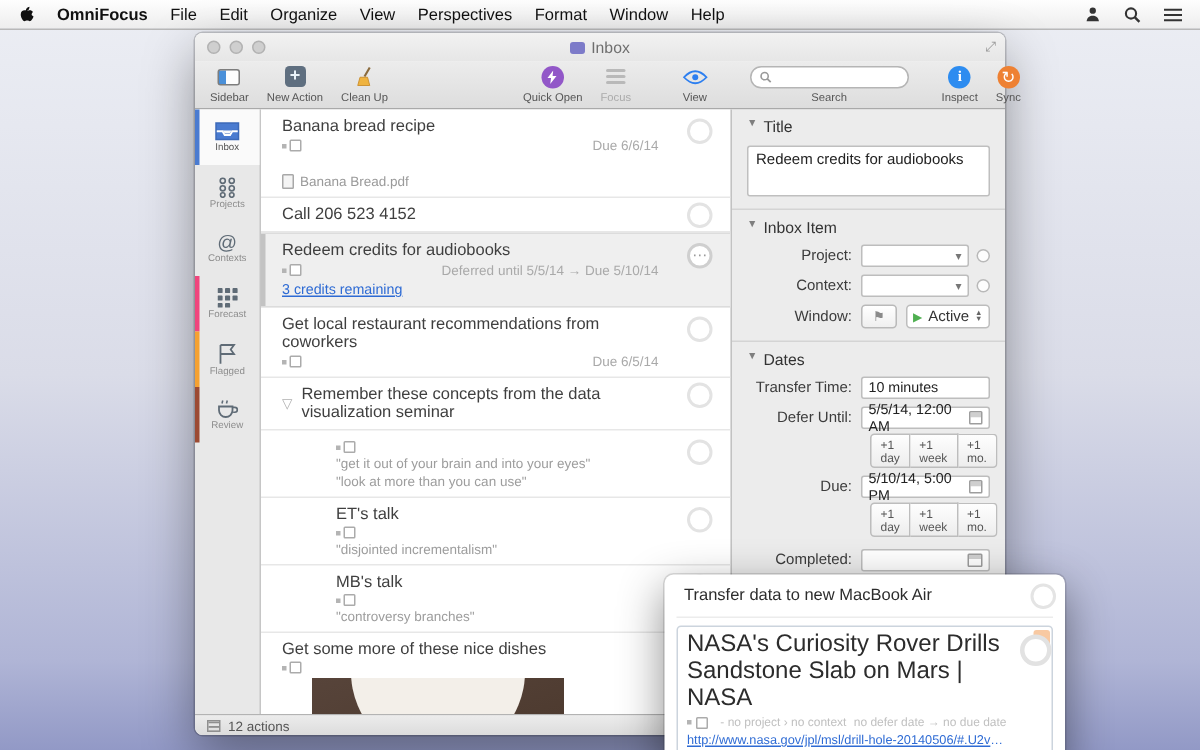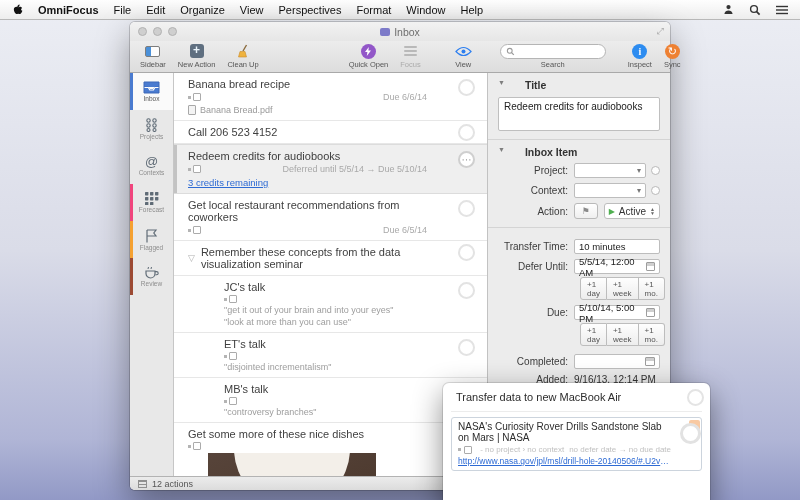--- a/index.html
+++ b/index.html
@@ -44,44 +44,44 @@
   .content{flex:1;display:flex;min-height:0;}
   .rail{width:44px;background:#e8e8e8;border-right:1px solid #c6c6c6;display:flex;flex-direction:column;}
   .rail-item{position:relative;height:37px;display:flex;flex-direction:column;align-items:center;justify-content:center;gap:1px;}
   .rail-item .rlabel{font-size:6.5px;color:#8d8d8d;}
   .rail-item.sel{background:#fafafa;}
   .rail-item.sel .rlabel{color:#555;}
   .rail-bar{position:absolute;left:0;top:0;bottom:0;width:3px;}
   .at-glyph{font-size:13px;color:#5f6b76;line-height:12px;}
   
   .list{width:313px;background:#fff;overflow:hidden;font-size:11px;}
-  .lrow{position:relative;border-bottom:1px solid #e7e7e7;padding:5px 60px 5px 14px;}
+  .lrow{position:relative;border-bottom:1px solid #e7e7e7;padding:5px 48px 5px 14px;}
   .lrow.child{padding-left:50px;}
   .ltitle{font-size:11px;color:#3f3f3f;}
   .lsub{display:flex;justify-content:space-between;align-items:center;margin-top:2px;}
   .notechip{display:inline-flex;align-items:center;gap:2px;}
   .notechip .dot{width:3px;height:3px;background:#b4b4b4;}
   .notechip .pad{width:8px;height:8px;border:1px solid #ababab;border-radius:1px;background:#fff;}
   .rmeta{font-size:9px;color:#a9a9a9;white-space:nowrap;}
   .quote{font-size:9px;color:#9d9d9d;margin-top:2px;}
   .llink{font-size:9.5px;color:#2e6bd4;text-decoration:underline;margin-top:3px;display:inline-block;}
-  .attach{display:flex;align-items:center;gap:4px;margin-top:3px;font-size:9px;color:#9a9a9a;}
+  .attach{display:flex;align-items:center;gap:4px;margin-top:14px;font-size:9px;color:#9a9a9a;}
   .attach .aicon{width:8px;height:10px;border:1px solid #a8a8a8;border-radius:1px;background:#f4f4f4;}
   .ocircle{position:absolute;right:12px;width:17px;height:17px;border:2px solid #e3e3e3;border-radius:50%;background:#fff;top:6px;}
   .lrow.sel{background:#efefef;border-top:1px solid #dcdcdc;border-bottom:1px solid #dcdcdc;box-shadow:inset 3px 0 0 #c3c3c3;}
   .lrow.sel .ocircle{border-color:#cfcfcf;color:#9a9a9a;font-size:10px;line-height:13px;text-align:center;}
   .disclose{color:#b0b0b0;font-size:9px;margin-right:6px;}
   .ghead{display:flex;align-items:center;}
   
   .photo{position:relative;margin:3px 0 2px 20px;width:168px;height:100px;background:linear-gradient(160deg,#57443a,#463327);overflow:hidden;}
   .bowl{position:absolute;left:26px;top:-62px;width:116px;height:116px;border-radius:50%;background:#f3efe9;}
   
   .inspector{flex:1;background:#ececec;border-left:1px solid #c2c2c2;overflow:hidden;font-size:10px;color:#333;}
   .isection{padding:6px 10px 8px;border-bottom:1px solid #d4d4d4;}
-  .ihead{display:flex;gap:20px;font-size:10.5px;font-weight:bold;color:#333;}
+  .ihead{display:flex;gap:4px;font-size:10.5px;font-weight:normal;color:#333;}
   .tri{font-size:7px;color:#7e7e7e;}
   .titlebox{margin-top:6px;background:#fff;border:1px solid #bfbfbf;border-radius:2px;height:34px;padding:3px 5px;font-size:10px;color:#222;}
   .frow{display:flex;align-items:center;margin-top:5px;}
   .flabel{width:76px;text-align:right;color:#3c3c3c;padding-right:6px;flex:0 0 auto;}
   .tfield{background:#fff;border:1px solid #bdbdbd;border-radius:2px;height:15px;display:flex;align-items:center;padding:0 4px;font-size:9.5px;color:#222;}
   .grow{flex:1;}
   .ddarrow{margin-left:auto;color:#777;font-size:8px;}
   .cbtn{width:9px;height:9px;border:1px solid #b9b9b9;border-radius:50%;background:#fdfdfd;margin-left:5px;flex:0 0 auto;}
   .flagbtn{width:26px;height:16px;border:1px solid #b9b9b9;border-radius:3px;background:linear-gradient(#fff,#efefef);display:flex;align-items:center;justify-content:center;color:#8a8a8a;font-size:9px;}
   .statusdd{margin-left:6px;flex:1;background:#fff;border:1px solid #bdbdbd;border-radius:3px;height:16px;display:flex;align-items:center;padding:0 4px;gap:4px;}
@@ -101,21 +101,21 @@
   .statusbar{height:14px;background:linear-gradient(#ececec,#dcdcdc);border-top:1px solid #b3b3b3;border-radius:0 0 5px 5px;
     display:flex;align-items:center;gap:5px;padding:0 8px;font-size:9px;color:#555;}
   .gridicon{width:9px;height:8px;border:1px solid #8f8f8f;background:
     linear-gradient(#8f8f8f 0 1px,transparent 1px) 0 3px/100% 3px repeat-y;}
   
   .qentry{position:absolute;left:443px;top:383px;width:267px;height:128px;background:#fff;border-radius:6px;
     box-shadow:0 10px 30px rgba(0,0,0,.45),0 0 0 1px rgba(0,0,0,.12);padding:5px 8px;}
   .qrow1{position:relative;padding:3px 28px 8px 5px;border-bottom:1px solid #ececec;font-size:11px;color:#2c2c2c;}
   .qcircle1{position:absolute;right:-2px;top:1px;width:17px;height:17px;border:2px solid #e4e4e4;border-radius:50%;background:#fff;}
   .qrow2{position:relative;margin-top:5px;border:1px solid #ccd4dd;border-radius:3px;background:#fff;padding:3px 30px 4px 6px;}
-  .q2title{font-size:10px;color:#2c2c2c;}
+  .q2title{font-size:16px;color:#2c2c2c;}
   .q2meta{display:flex;justify-content:space-between;align-items:center;margin-top:2px;font-size:8px;color:#c0c0c0;}
   .q2link{display:block;margin-top:2px;font-size:8.5px;color:#2e6bd4;text-decoration:underline;white-space:nowrap;overflow:hidden;text-overflow:ellipsis;}
   .qflag{position:absolute;right:1px;top:2px;width:11px;height:14px;background:#f8c9a2;border-radius:2px;}
   .qcircle2{position:absolute;right:0px;top:5px;width:21px;height:21px;border:3px solid #e2e2e2;border-radius:50%;background:#fff;}
   .qbuttons{position:absolute;right:10px;bottom:7px;display:flex;gap:13px;}
   .qbtn{width:60px;height:19px;border:1px solid #b2b2b2;border-radius:4px;background:linear-gradient(#fefefe,#f0f0f0);
     font-size:11px;color:#333;display:flex;align-items:center;justify-content:center;font-family:"Liberation Sans",sans-serif;}
 </style>
 </head>
 <body>
@@ -363,21 +363,20 @@
 
       <div class="lrow">
         <div class="ghead">
           <span class="disclose">▽</span>
           <span class="ltitle">Remember these concepts from the data visualization seminar</span>
         </div>
         <span class="ocircle" style="top:3px"></span>
       </div>
 
       <div class="lrow child">
-        <div class="ltitle">JC's talk</div>
         <div class="lsub">
             <span class="notechip">
               <span class="dot"></span>
               <span class="pad"></span>
             </span>
           </div>
         <div class="quote">"get it out of your brain and into your eyes"</div>
         <div class="quote">"look at more than you can use"</div>
         <span class="ocircle"></span>
       </div>
@@ -446,34 +445,38 @@
           <span class="cbtn"></span>
         </div>
         <div class="frow">
           <span class="flabel">Context:</span>
           <span class="tfield grow">
               <span class="ddarrow">▾</span>
             </span>
           <span class="cbtn"></span>
         </div>
         <div class="frow">
-          <span class="flabel">Action:</span>
+          <span class="flabel">Window:</span>
           <span class="flagbtn">⚑</span>
           <span class="statusdd">
             <span class="playglyph">▶</span>
             <span>Active</span>
             <span class="stepper">
                 <span>▲</span>
                 <span>▼</span>
               </span>
           </span>
         </div>
       </div>
 
       <div class="isection">
+        <div class="ihead">
+            <span class="tri">▼</span>
+            <span>Dates</span>
+          </div>
         <div class="frow">
           <span class="flabel">Transfer Time:</span>
           <span class="tfield grow">
               <span>10 minutes</span>
             </span>
         </div>
         <div class="frow">
           <span class="flabel">Defer Until:</span>
           <span class="tfield grow">
               <span>5/5/14, 12:00 AM</span>

